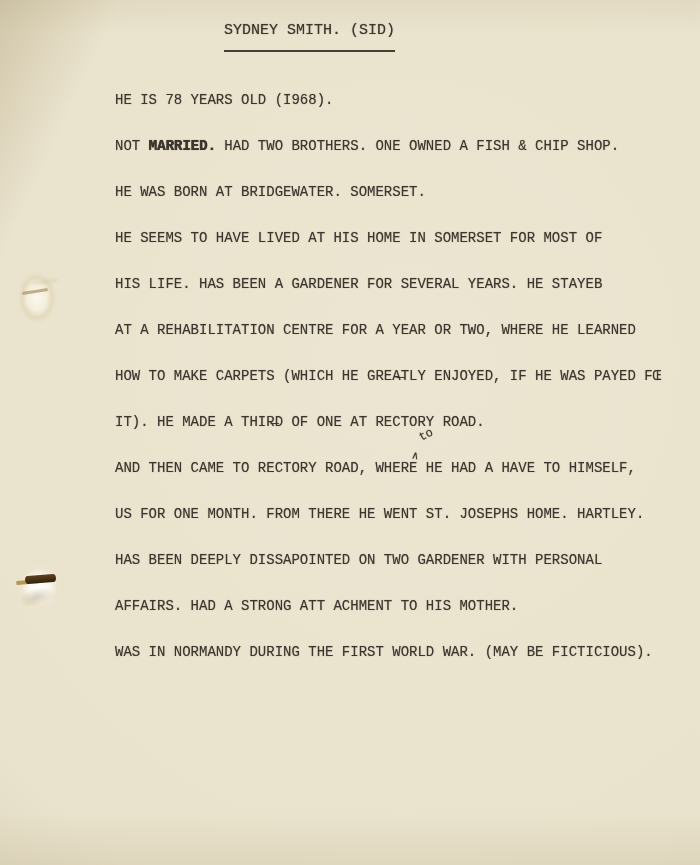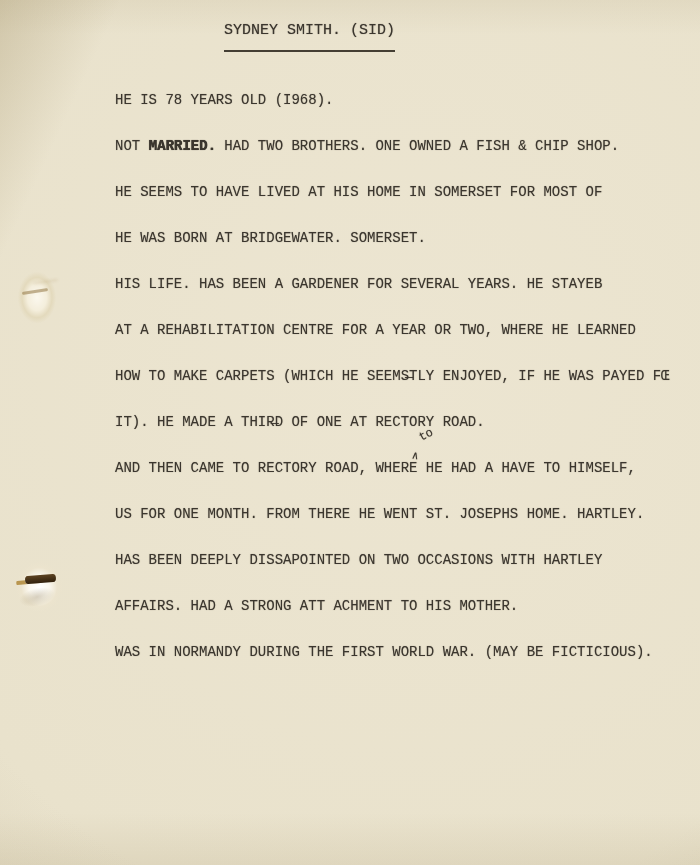--- a/index.html
+++ b/index.html
@@ -79,27 +79,27 @@
 <div class="shade"></div>
 
 <div class="hole-top"></div>
 <div class="fastener"></div>
 
 <div class="title">SYDNEY SMITH. (SID)</div>
 
 <div class="lines">
   <div class="line">HE IS 78 YEARS OLD (I968).</div>
   <div class="line">NOT <b>MARRIED.</b> HAD TWO BROTHERS. ONE OWNED A FISH &amp; CHIP SHOP.</div>
+  <div class="line">HE WAS BORN AT BRIDGEWATER. SOMERSET.</div>
   <div class="line">HE SEEMS TO HAVE LIVED AT HIS HOME IN SOMERSET FOR MOST OF</div>
-  <div class="line">HE WAS BORN AT BRIDGEWATER. SOMERSET.</div>
   <div class="line">HIS LIFE. HAS BEEN A GARDENER FOR SEVERAL YEARS. HE STAYEB</div>
   <div class="line">AT A REHABILITATION CENTRE FOR A YEAR OR TWO, WHERE HE LEARNED</div>
-  <div class="line">HOW TO MAKE CARPETS (WHICH HE SEEMS̶TLY ENJOYED, IF HE WAS PAYED FŒ</div>
+  <div class="line">HOW TO MAKE CARPETS (WHICH HE GREA̶TLY ENJOYED, IF HE WAS PAYED FŒ</div>
   <div class="line">IT). HE MADE A THIR̶D OF ONE AT RECTORY ROAD.</div>
   <div class="line">AND THEN CAME TO RECTORY ROAD, WHERE HE HAD A HAVE TO HIMSELF,</div>
   <div class="line">US FOR ONE MONTH. FROM THERE HE WENT ST. JOSEPHS HOME. HARTLEY.</div>
-  <div class="line">HAS BEEN DEEPLY DISSAPOINTED ON TWO OCCASIONS WITH HARTLEY</div>
+  <div class="line">HAS BEEN DEEPLY DISSAPOINTED ON TWO GARDENER WITH PERSONAL</div>
   <div class="line">AFFAIRS. HAD A STRONG ATT ACHMENT TO HIS MOTHER.</div>
   <div class="line">WAS IN NORMANDY DURING THE FIRST WORLD WAR. (MAY BE FICTICIOUS).</div>
 </div>
 
 <div class="insert-to">to</div>
 <div class="insert-caret">∧</div>
 
 </body></html>

